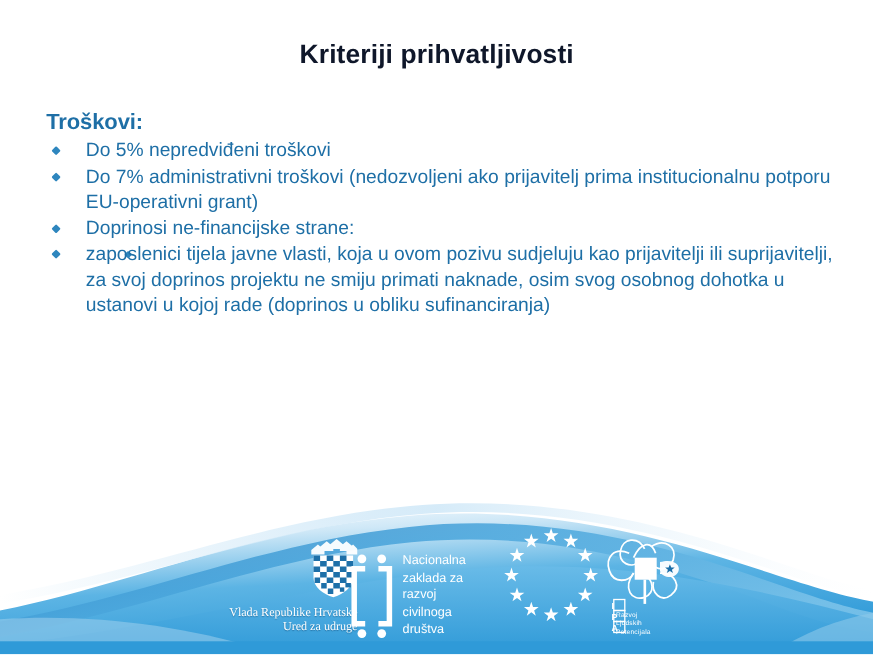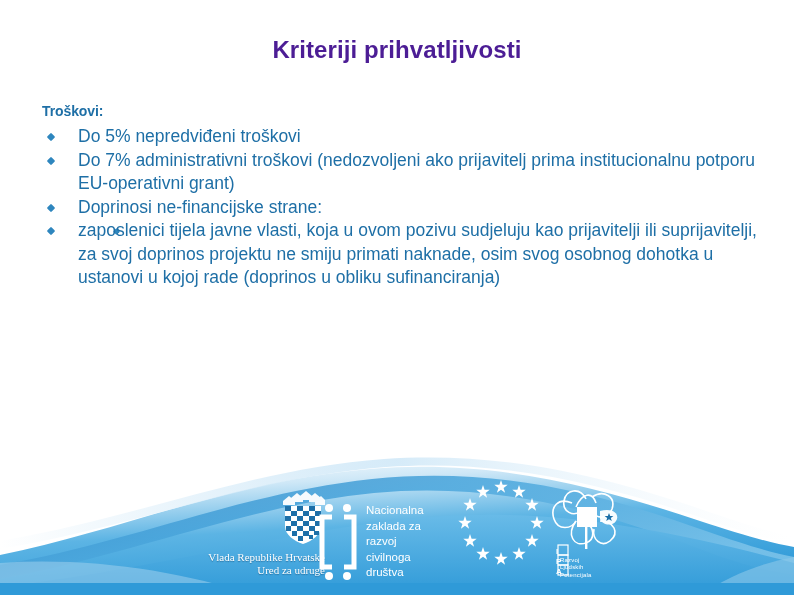--- a/index.html
+++ b/index.html
@@ -17,36 +17,36 @@
     overflow:hidden;
   }
 
   
   .title{
     position:absolute;
     top:36px;left:0;width:794px;
     text-align:center;
     font-size:24px;
     font-weight:bold;
-    color:#4c1d95;
+    color:#0f172a;
     letter-spacing:0.1px;
     font-family:"Liberation Sans", sans-serif;
   }
 
   
   .body{
     position:absolute;
     top:100px;left:42px;width:720px;
     color:#1E6FA6;
     font-size:17.5px;
     line-height:23.5px;
   }
   .heading{
     font-weight:bold;
-    font-size:14px;
+    font-size:20px;
     color:#1E6FA6;
     margin:0 0 2px 0;
     line-height:23px;
     letter-spacing:-0.1px;
   }
 
   ul{list-style:none;margin:0;padding:0;}
 
   li.l1{
     position:relative;

